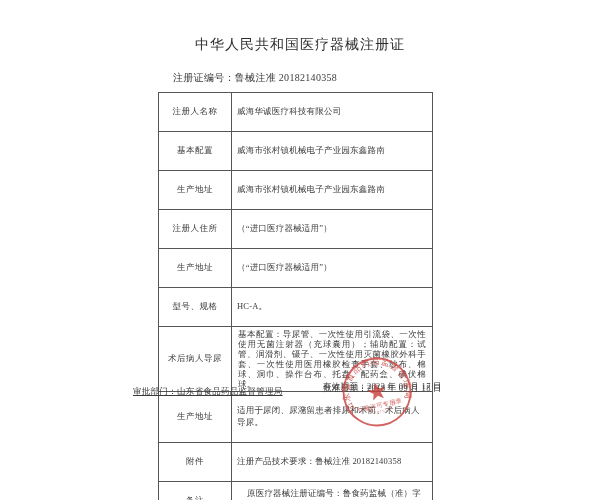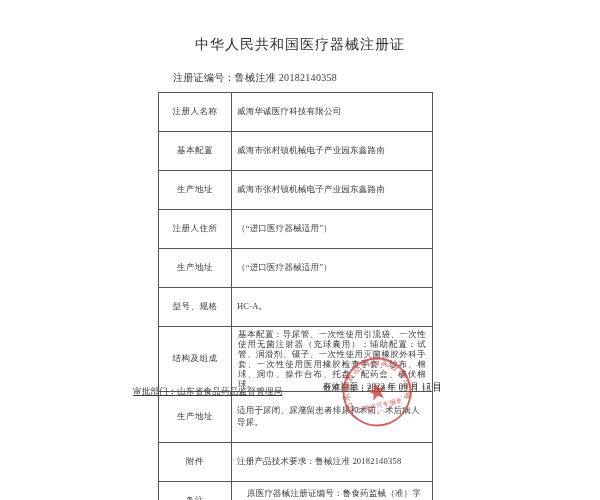--- a/index.html
+++ b/index.html
@@ -79,21 +79,21 @@
       </tr>
       <tr class="r-single">
         <td class="lbl">生产地址</td>
         <td class="val">（“进口医疗器械适用”）</td>
       </tr>
       <tr class="r-single">
         <td class="lbl">型号、规格</td>
         <td class="val">HC-A。</td>
       </tr>
       <tr class="r-structure">
-        <td class="lbl">结构及组成</td>
+        <td class="lbl">术后病人导尿</td>
         <td class="val">基本配置：导尿管、一次性使用引流袋、一次性使用无菌注射器（充球囊用）；辅助配置：试管、润滑剂、镊子、一次性使用灭菌橡胶外科手套、一次性使用医用橡胶检查手套、纱布、棉球、洞巾、操作台布、托盘、配药盒、碘伏棉球。</td>
       </tr>
       <tr class="r-single">
         <td class="lbl">生产地址</td>
         <td class="val">适用于尿闭、尿潴留患者排尿和术前、术后病人导尿。</td>
       </tr>
       <tr class="r-single">
         <td class="lbl">附件</td>
         <td class="val">注册产品技术要求：鲁械注准 20182140358</td>
       </tr>

